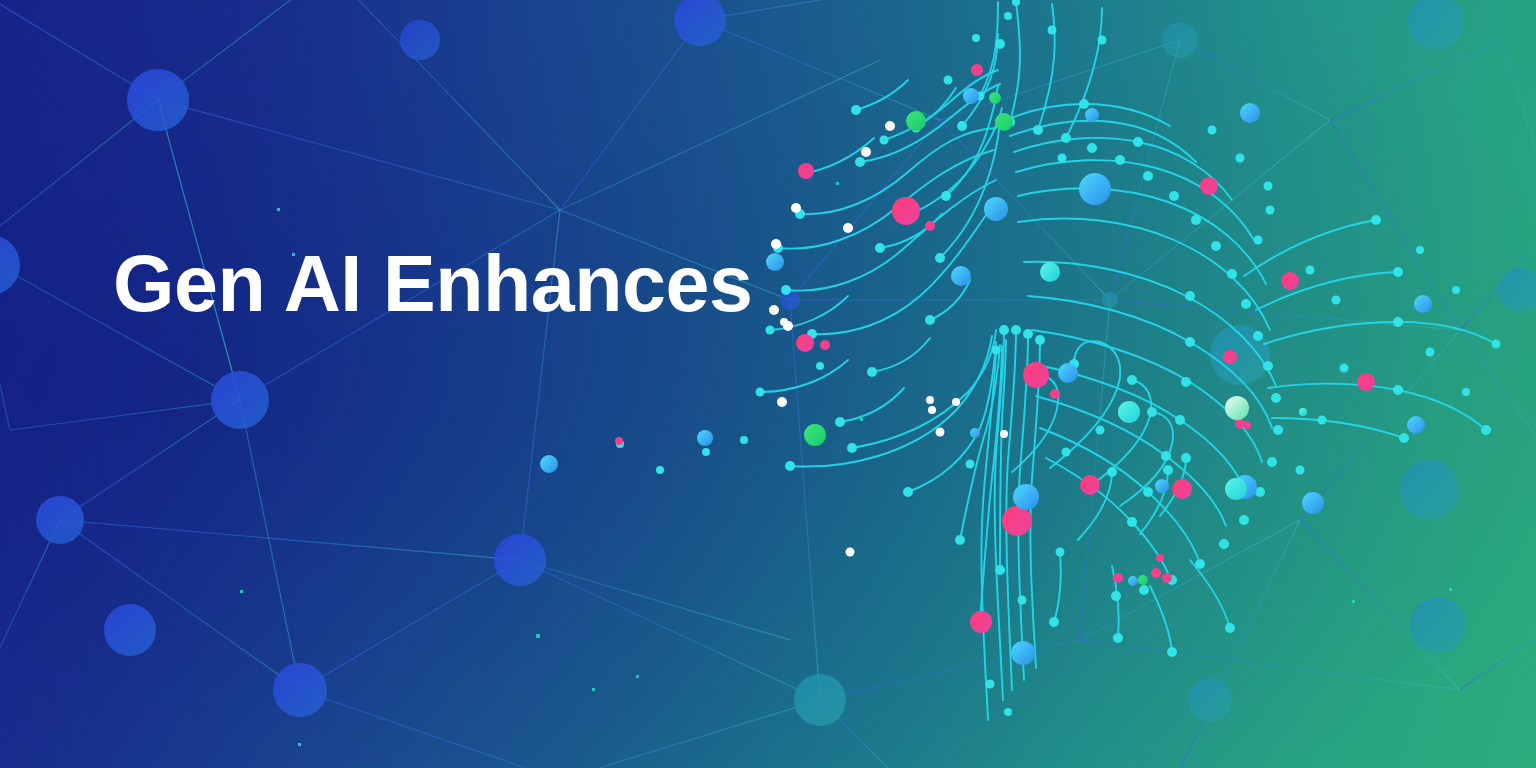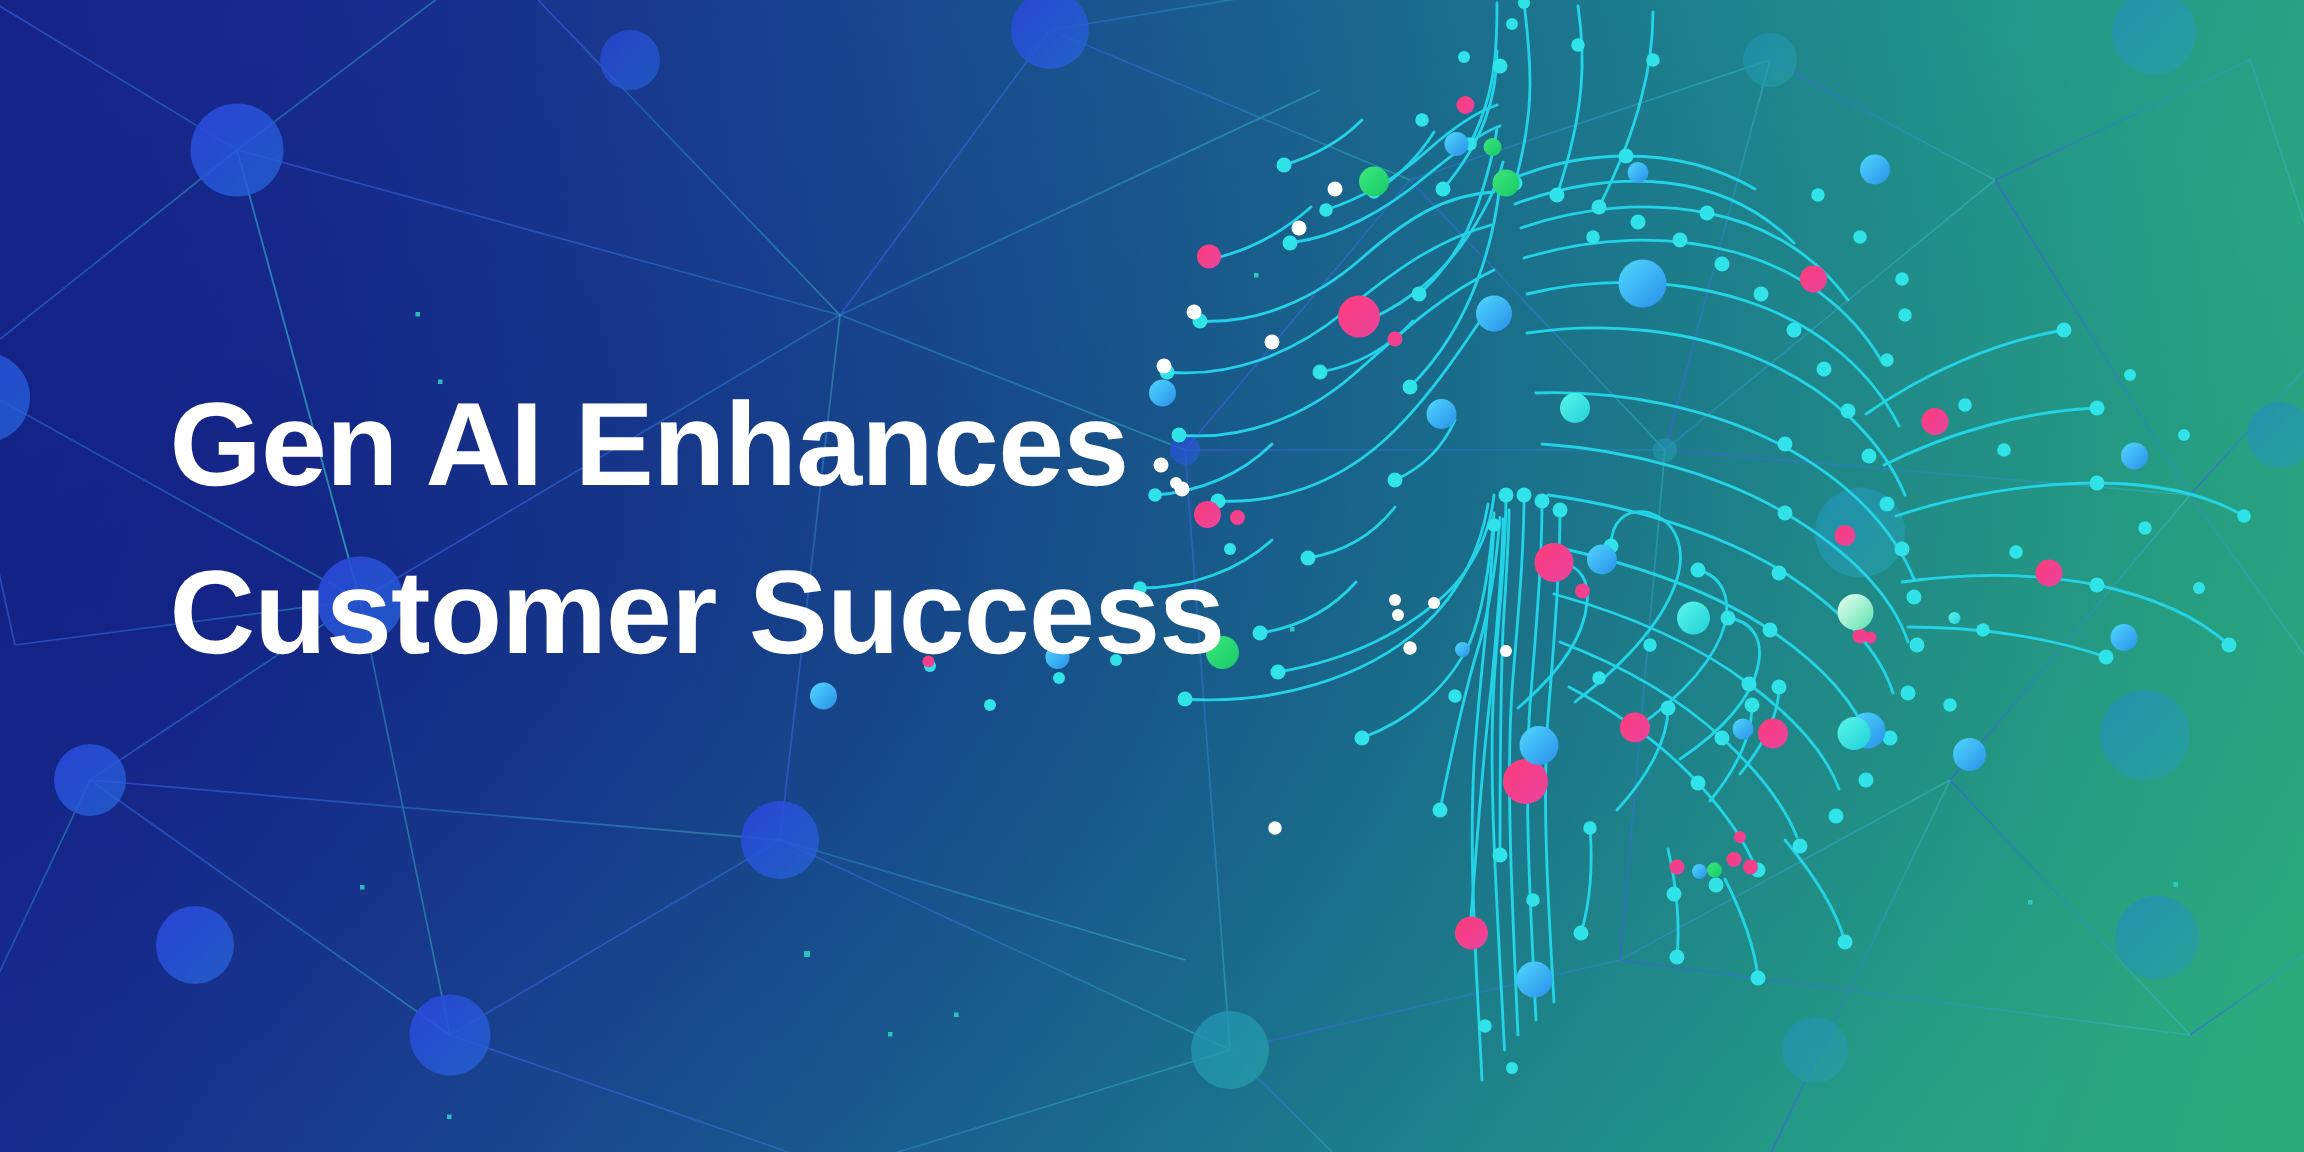--- a/index.html
+++ b/index.html
@@ -21,21 +21,21 @@
         #1c6590 46%,
         #1d7f8e 60%,
         #22958a 74%,
         #27a382 87%,
         #2bab7c 100%);
   }
   #vignette{
     background:radial-gradient(130% 110% at 12% 50%, rgba(10,20,120,.45) 0%, rgba(10,20,120,.18) 40%, rgba(0,0,0,0) 72%);
   }
   #headline{
-    position:absolute;left:113px;top:240px;width:900px;
+    position:absolute;left:113px;top:228px;width:900px;
     z-index:40;
   }
   #headline .line{
     display:block;
     color:#ffffff;
     font-size:79px;
     line-height:112px;
     font-weight:700;
     letter-spacing:-0.5px;
     white-space:nowrap;
@@ -436,16 +436,15 @@
       <circle cx="1050" cy="272" r="10" fill="url(#gCyan)"></circle>
       <circle cx="1129" cy="412" r="11" fill="url(#gCyan)"></circle>
       <circle cx="1237" cy="408" r="12" fill="url(#gWhiteGreen)"></circle>
       <circle cx="1236" cy="489" r="11" fill="url(#gCyan)"></circle>
       <circle cx="1303" cy="412" r="4" fill="url(#gCyan)"></circle>
     </g>
   </svg>
 
   <div id="headline">
     <span class="line">Gen AI Enhances</span>
-    <span class="line">Customer Success</span>
   </div>
 
 </div>
 
 </body></html>

